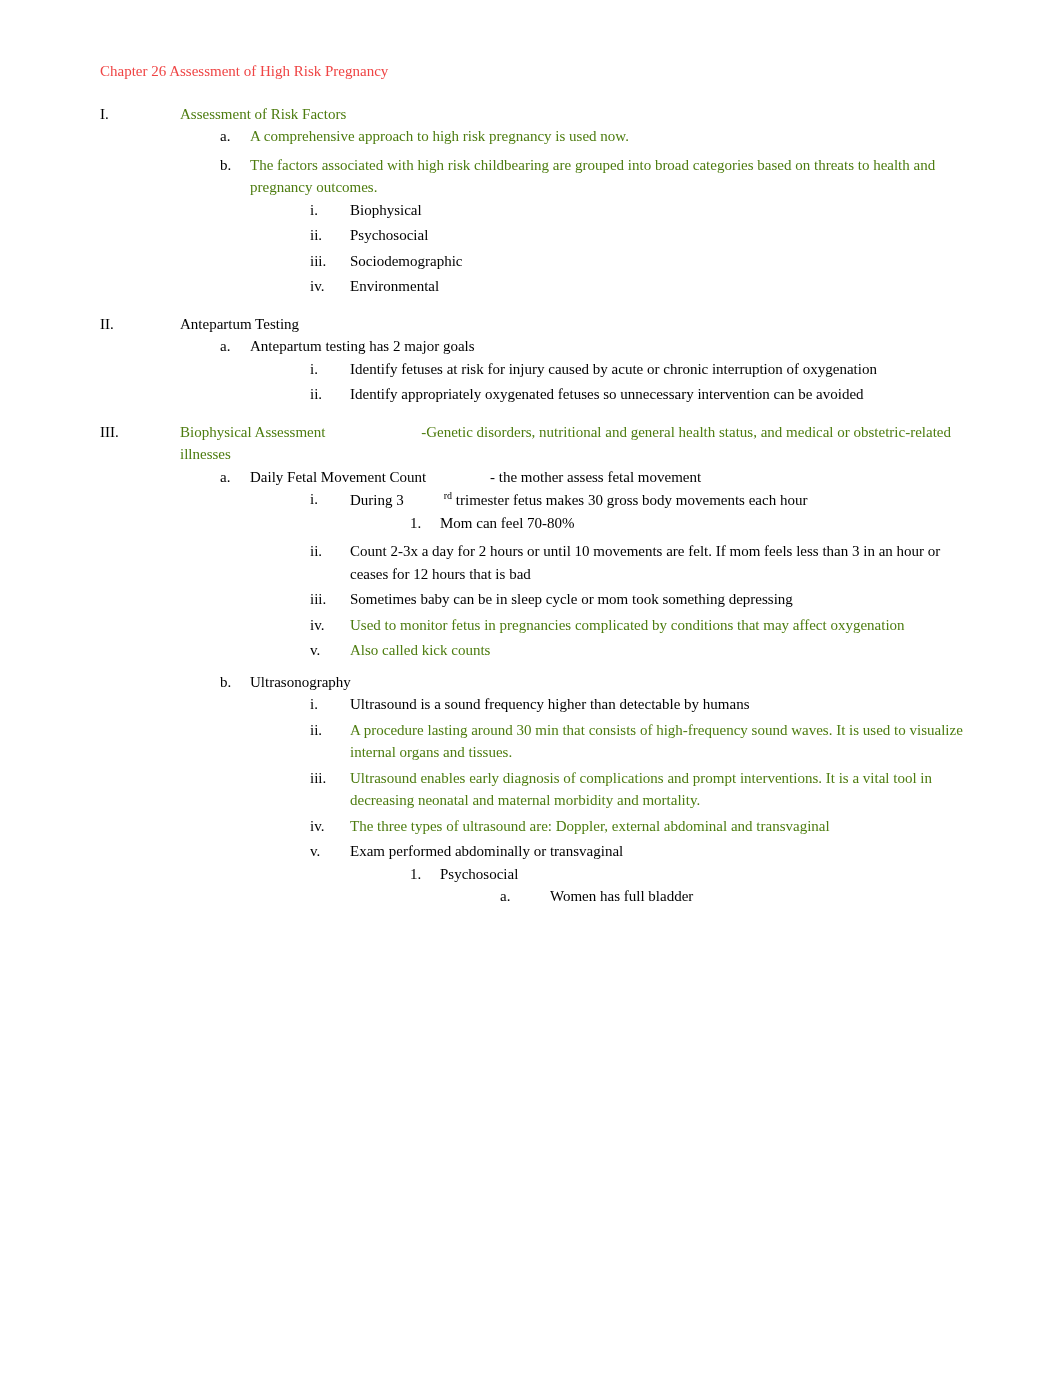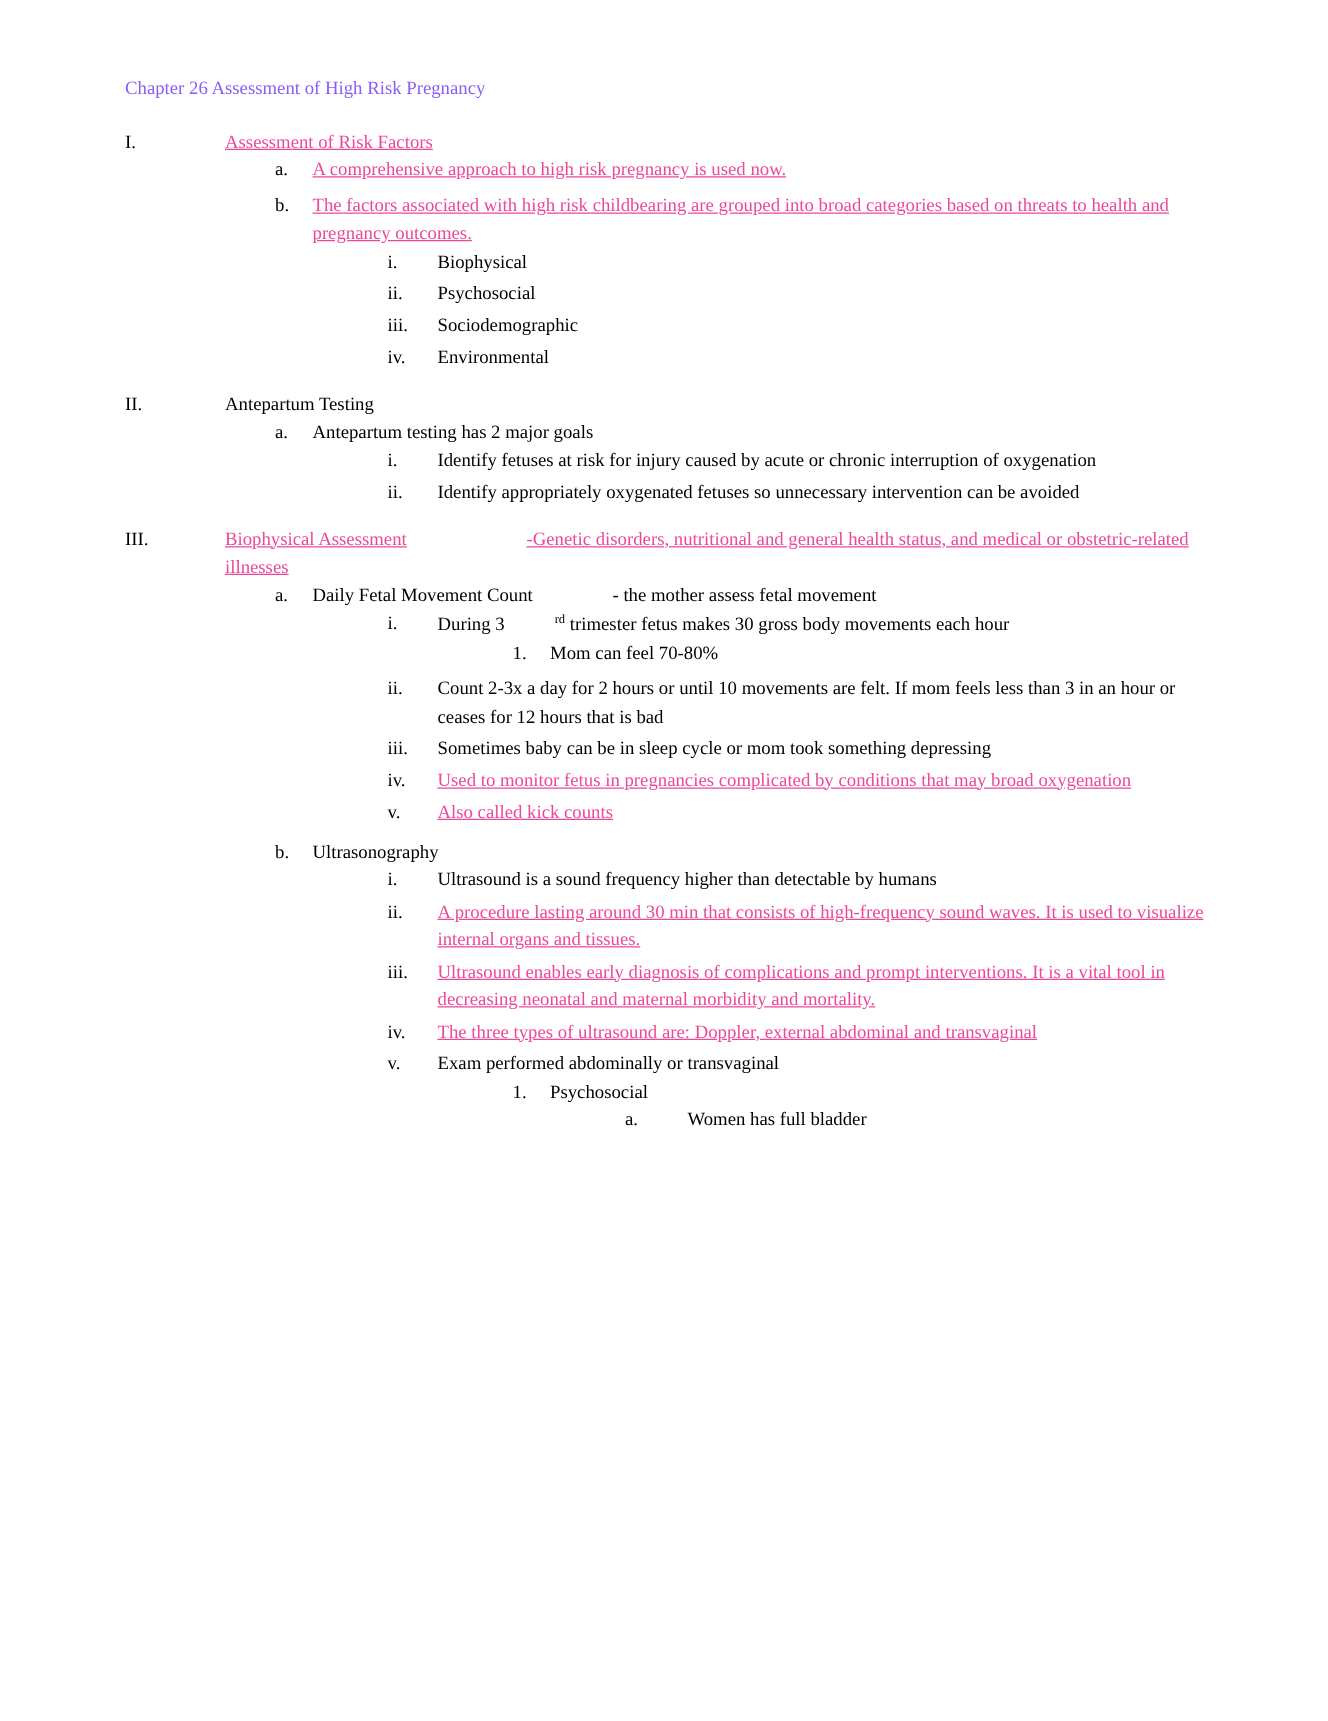--- a/index.html
+++ b/index.html
@@ -16,26 +16,25 @@
       padding: 60px 80px 60px 100px;
       line-height: 1.5;
       width: 1062px;
       min-height: 1377px;
     }
 
     .page-title {
       font-size: 15px;
       font-weight: normal;
       margin-bottom: 20px;
-      color: #8b5cf6;
+      color: #ef4444;
     }
 
     .purple {
-      color: #ec4899;
-      text-decoration: underline;
+      color: #4d7c0f;
     }
 
     
     .level-1 {
       display: flex;
       margin-bottom: 4px;
     }
 
     .level-1-marker {
       min-width: 80px;
@@ -227,21 +226,21 @@
 
           
           <div class="level-3">
             <div class="level-3-marker">iii.</div>
             <div class="level-3-content">Sometimes baby can be in sleep cycle or mom took something depressing</div>
           </div>
 
           
           <div class="level-3">
             <div class="level-3-marker">iv.</div>
-            <div class="level-3-content purple">Used to monitor fetus in pregnancies complicated by conditions that may broad oxygenation</div>
+            <div class="level-3-content purple">Used to monitor fetus in pregnancies complicated by conditions that may affect oxygenation</div>
           </div>
 
           
           <div class="level-3">
             <div class="level-3-marker">v.</div>
             <div class="level-3-content purple">Also called kick counts</div>
           </div>
         </div>
       </div>
 

